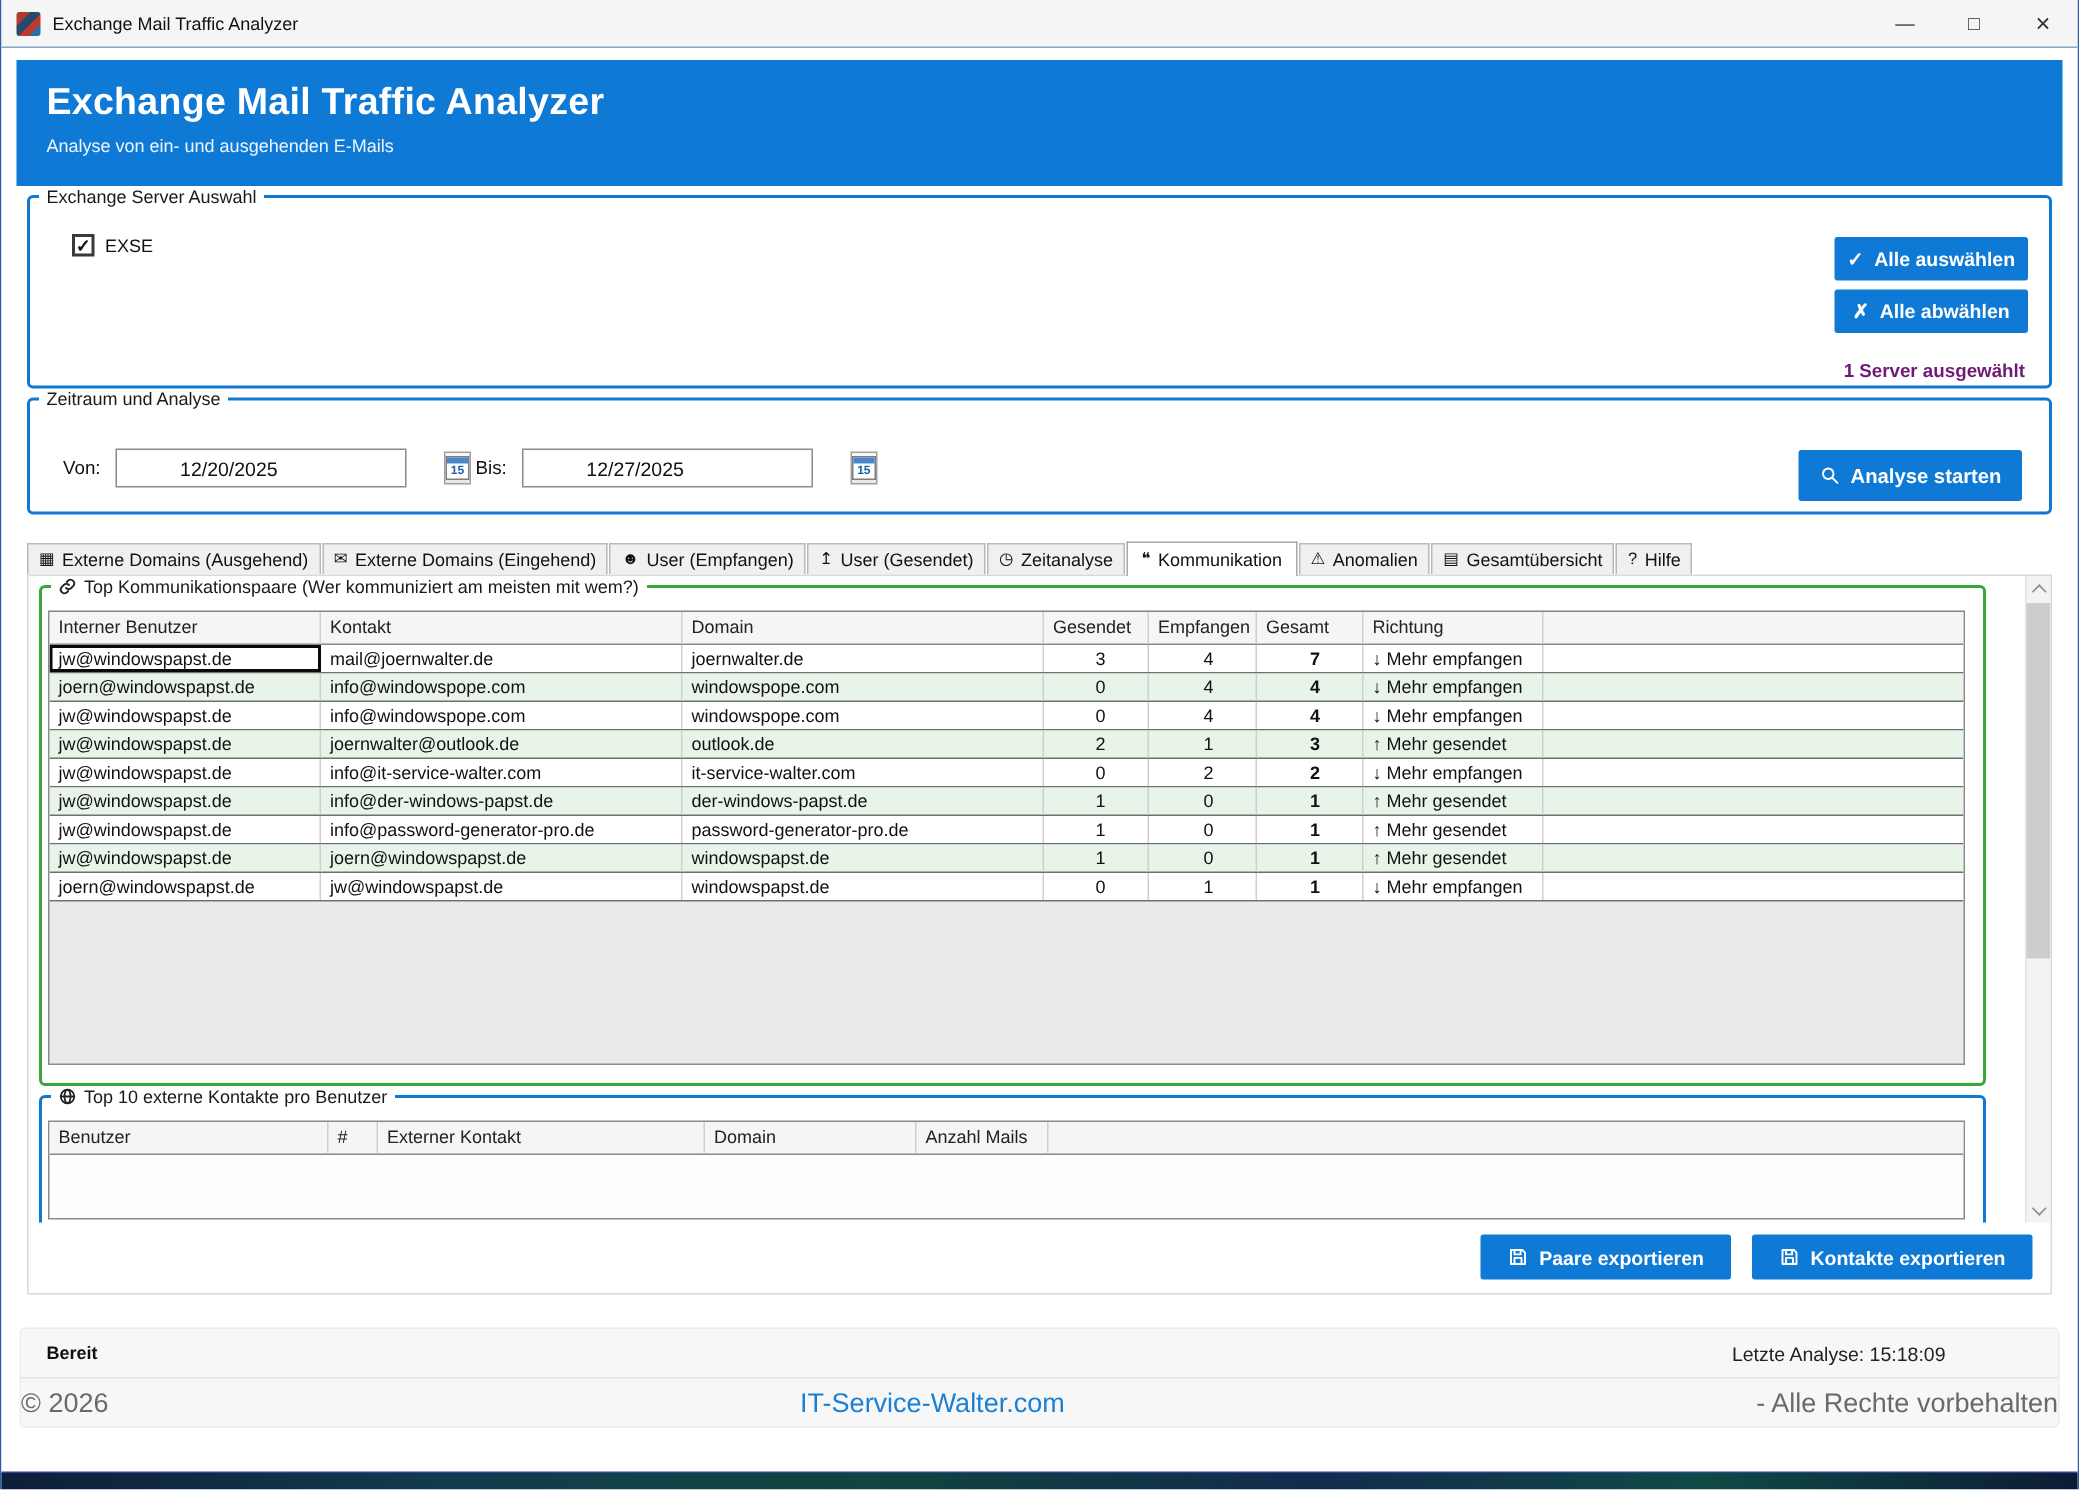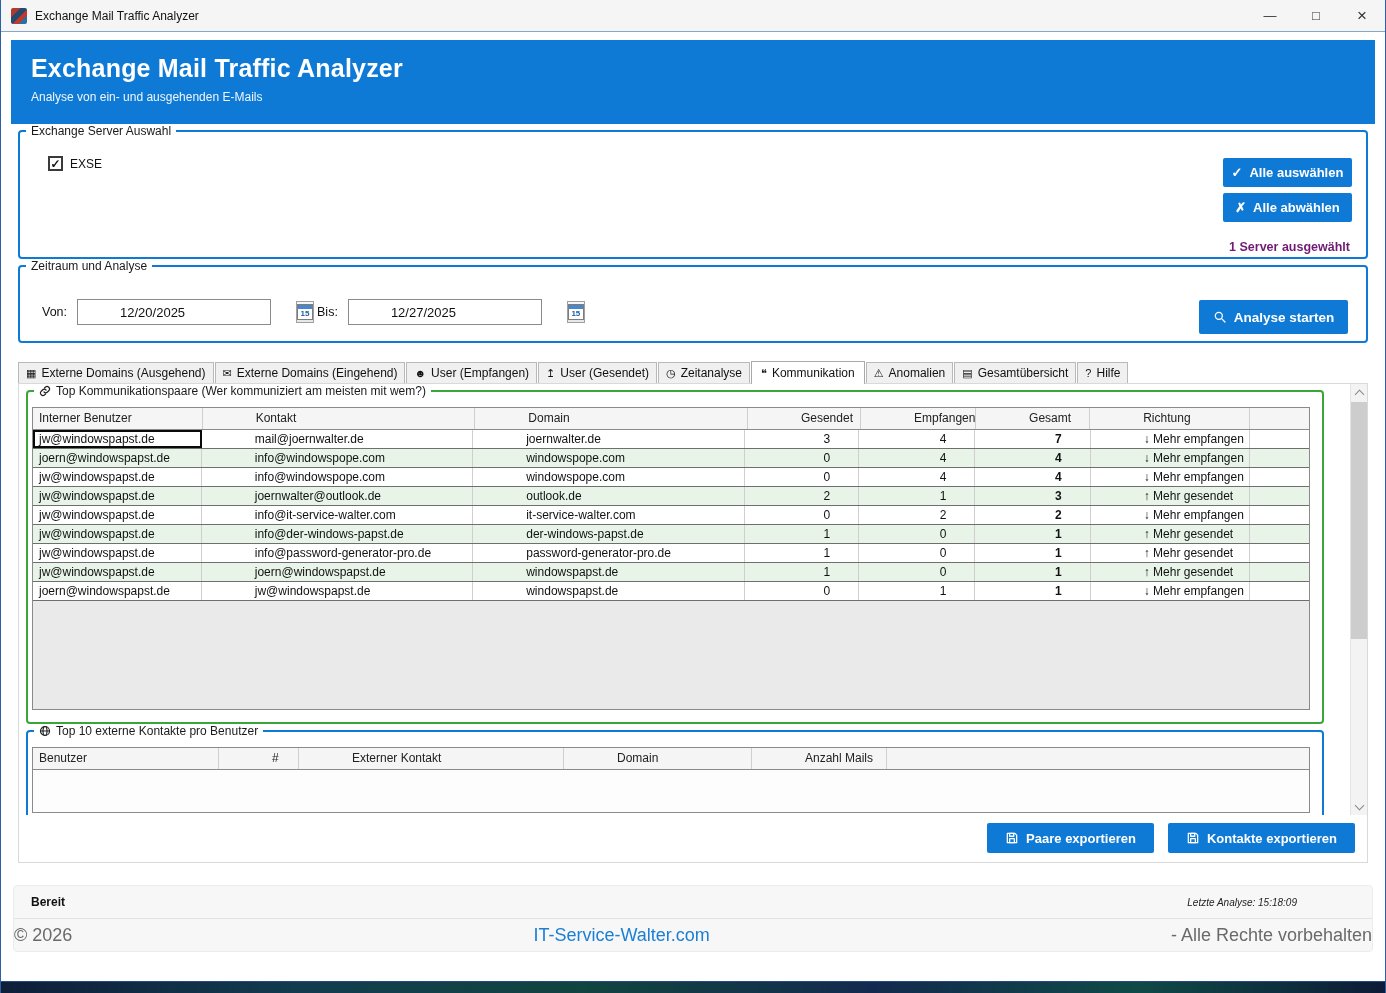--- a/index.html
+++ b/index.html
@@ -70,21 +70,21 @@
 
   
   .pairs-group { margin:16px 0 0 21px; width:1298px; height:340px; border-color:#3aa63a !important; }
   .contacts-group { margin:16px 0 0 21px; width:1298px; height:130px; }
   .g-ico { width:12px; height:12px; stroke:#222; fill:none; stroke-width:2.4; stroke-linecap:round; }
 
   
   .grid { margin:9px 0 0 4px; width:1278px; border:1px solid #8a8a8a; background:#eaeaea; overflow:hidden; }
   .grid.pairs { height:303px; }
   .grid.contacts { height:66px; background:#fdfdfd; }
-  .grow { display:flex; height:19px; background:#fff; border-bottom:1px solid #6f6f6f;gap:47px; }
+  .grow { display:flex; height:19px; background:#fff; border-bottom:1px solid #6f6f6f; }
   .grow.head { height:22px; background:#f5f5f5; border-bottom:1px solid #8a8a8a; }
   .grow.alt { background:#e8f4e8; }
   .cell { border-right:1px solid #cfcfcf; padding:0 6px; font-size:12px; color:#111; line-height:18px; white-space:nowrap; overflow:hidden; }
   .grow.head .cell { line-height:21px; color:#222; }
   .c-user { width:181px; } .c-contact { width:241px; } .c-domain { width:241px; }
   .c-sent { width:70px; } .c-recv { width:72px; } .c-total { width:71px; } .c-dir { width:120px; }
   .c-fill { flex:1; border-right:none; }
   .c-num { text-align:right; padding-right:28px; }
   .grow.head .c-num { text-align:left; padding-right:6px; }
   .c-total.val { font-weight:bold; }
@@ -93,21 +93,21 @@
 
   
   .export-row { display:flex; justify-content:flex-end; gap:14px; margin:8px 12px 0 0; }
   .exp-btn { height:30px; padding:0 18px; font-size:13px; }
   .w-ico { width:14px; height:14px; stroke:#fff; fill:none; stroke-width:2.2; stroke-linecap:round; stroke-linejoin:round; }
 
   
   .statusblock { margin:22px 2px 0 2px; background:#f7f7f7; border:1px solid #ececec; border-radius:4px; }
   .statusrow { height:33px; display:flex; align-items:center; justify-content:space-between; padding:0 75px 0 17px; border-bottom:1px solid #e3e3e3; }
   .status-left { font-size:12px; font-weight:bold; color:#111; }
-  .status-right { font-size:10px; font-style:italic; color:#222; }
+  .status-right { font-size:13px; color:#222; }
   .footerrow { height:32px; display:flex; align-items:center; justify-content:space-between; font-size:18px; color:#6a6a6a; }
   .footerrow a { color:#1b7fd4; text-decoration:none; }
 
   .desktop-strip { height:11px; flex:0 0 auto;
     background:linear-gradient(90deg,#0e1e38,#123c4e 22%,#11453f 42%,#132a4e 63%,#0f4a46 82%,#0d1b36); }
 </style>
 </head>
 <body>
 
 <div class="window">

